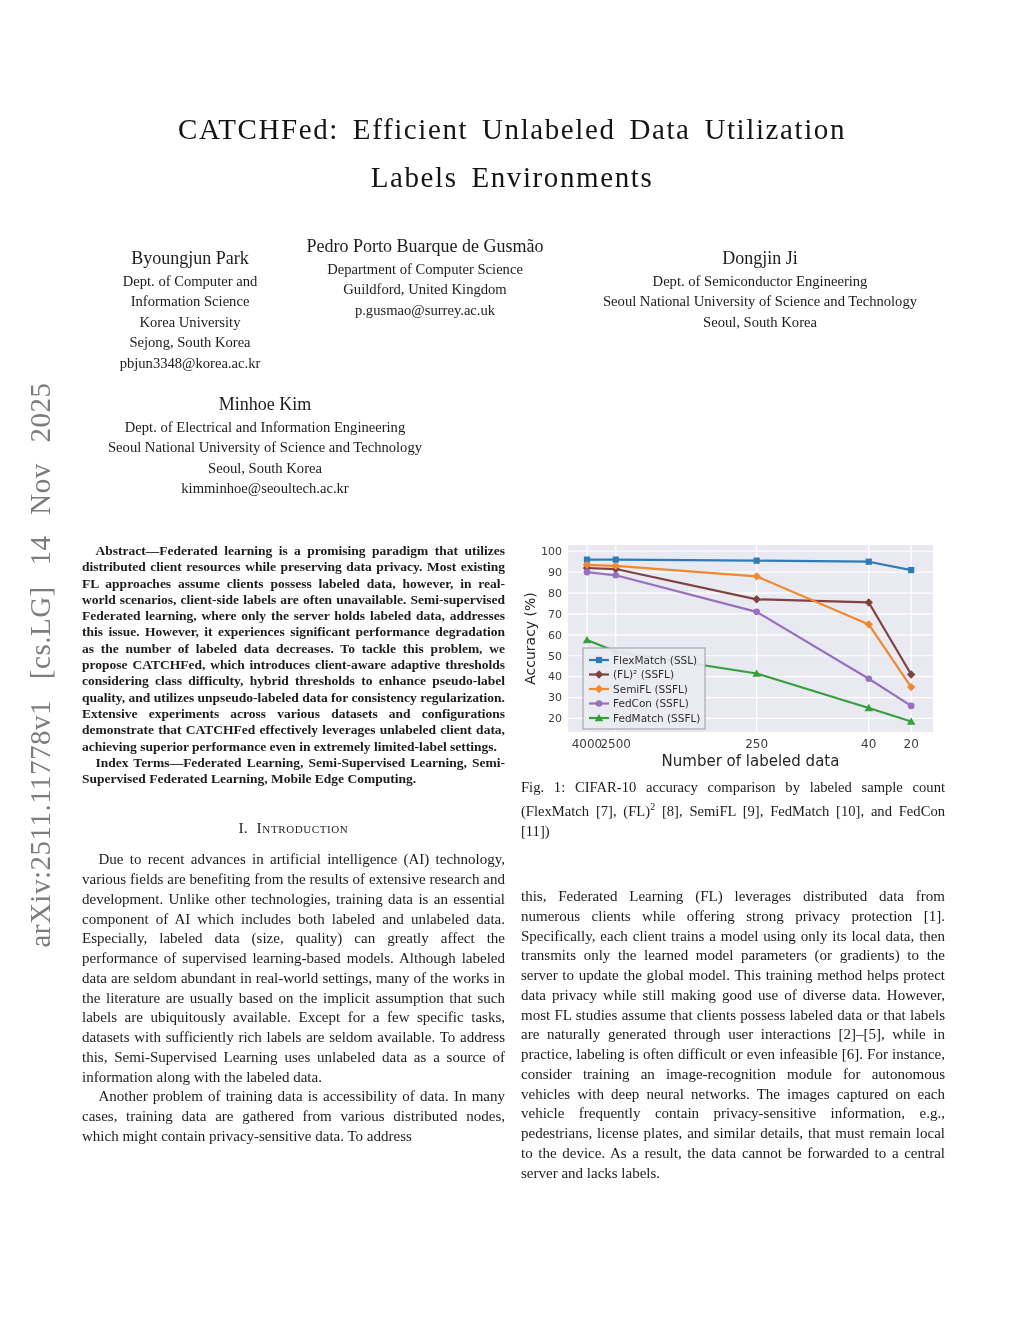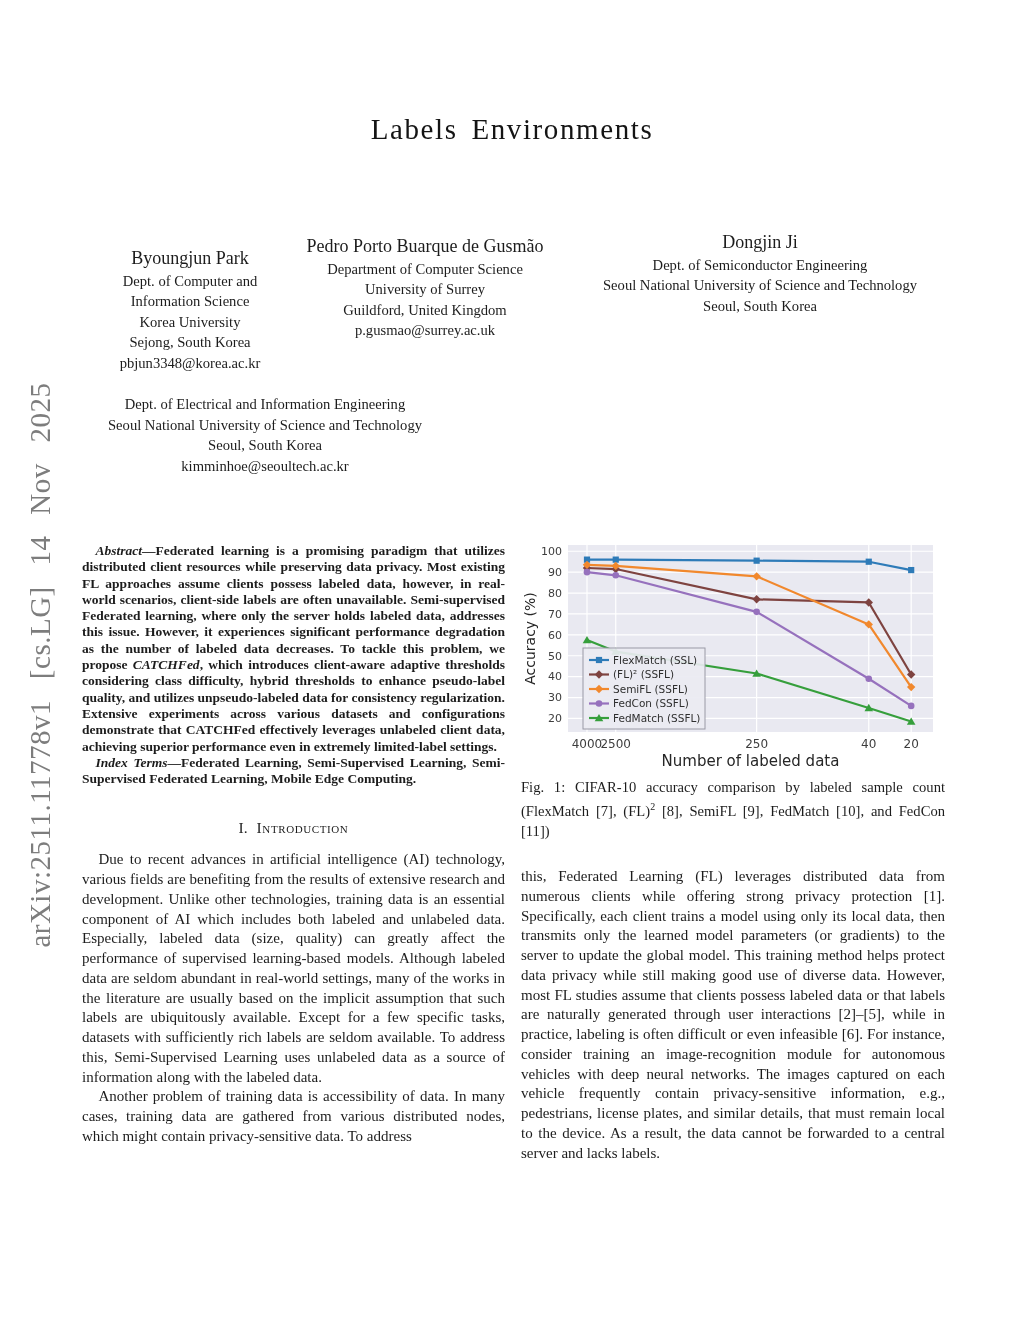--- a/index.html
+++ b/index.html
@@ -15,81 +15,82 @@
   .title{position:absolute;left:62px;top:86px;width:900px;text-align:center;
     font-size:29px;line-height:48px;font-weight:normal;color:#141414;letter-spacing:1.6px;word-spacing:5px;}
   .title div{white-space:nowrap;}
 
   
   .author{position:absolute;text-align:center;font-size:14.6px;line-height:20.5px;}
   .author .name{font-size:18px;margin-bottom:2px;}
   .author .aff{}
   .auth-1{left:80px;top:248px;width:220px;}
   .auth-2{left:285px;top:236px;width:280px;}
-  .auth-3{left:560px;top:232px;width:400px;}
+  .auth-3{left:560px;top:248px;width:400px;}
   .auth-4{left:70px;top:394px;width:390px;}
 
   
   .col-left{position:absolute;left:82px;top:543px;width:423px;}
   .col-right{position:absolute;left:521px;top:540px;width:424px;}
   p{margin:0;text-align:justify;hyphens:auto;}
   .abstract, .terms{font-size:13.5px;line-height:16.3px;font-weight:bold;text-indent:1em;}
-  .itb{font-style:italic;}
+  .itb{}
   .sec-head{margin:32px 0 13px 0;text-align:center;font-size:15.5px;}
   .sec-head .sc{font-variant:small-caps;letter-spacing:0.6px;margin-left:9px;}
   .body-p{font-size:15px;line-height:19.75px;text-indent:1.1em;}
   .body-p.noindent{text-indent:0;}
 
   
   figure{margin:0;}
   #chart{display:block;width:424px;height:230px;}
   #chart text{font-family:"DejaVu Sans","Liberation Sans",sans-serif;}
   figcaption{margin-top:8px;font-size:14.6px;line-height:19.4px;text-align:justify;}
   figcaption .math{}
   figcaption sup{font-size:10px;}
-  .col-right .body-p{margin-top:26px;}
+  .col-right .body-p{margin-top:46px;}
 </style>
 </head>
 <body>
 
 <div class="page">
 
   <div class="watermark">
     <span>arXiv:2511.11778v1 [cs.LG] 14 Nov 2025</span>
   </div>
 
   <h1 class="title">
+    <div>CATCHFed: Efficient Unlabeled Data Utilization</div>
     <div>Labels Environments</div>
   </h1>
 
   <div class="author auth-1">
     <div class="name">Byoungjun Park</div>
     <div class="aff">Dept. of Computer and</div>
     <div class="aff">Information Science</div>
     <div class="aff">Korea University</div>
     <div>Sejong, South Korea</div>
     <div>pbjun3348@korea.ac.kr</div>
   </div>
 
   <div class="author auth-2">
     <div class="name">Pedro Porto Buarque de Gusmão</div>
     <div class="aff">Department of Computer Science</div>
-    <div class="aff">University of Surrey</div>
     <div>Guildford, United Kingdom</div>
     <div>p.gusmao@surrey.ac.uk</div>
   </div>
 
   <div class="author auth-3">
     <div class="name">Dongjin Ji</div>
     <div class="aff">Dept. of Semiconductor Engineering</div>
     <div class="aff">Seoul National University of Science and Technology</div>
     <div>Seoul, South Korea</div>
   </div>
 
   <div class="author auth-4">
+    <div class="name">Minhoe Kim</div>
     <div class="aff">Dept. of Electrical and Information Engineering</div>
     <div class="aff">Seoul National University of Science and Technology</div>
     <div>Seoul, South Korea</div>
     <div>kimminhoe@seoultech.ac.kr</div>
   </div>
 
   <div class="col-left">
     <p class="abstract"><span class="itb">Abstract</span><span>—Federated learning is a promising paradigm that utilizes distributed client resources while preserving data privacy. Most existing FL approaches assume clients possess labeled data, however, in real-world scenarios, client-side labels are often unavailable. Semi-supervised Federated learning, where only the server holds labeled data, addresses this issue. However, it experiences significant performance degradation as the number of labeled data decreases. To tackle this problem, we propose </span><span class="itb">CATCHFed</span><span>, which introduces client-aware adaptive thresholds considering class difficulty, hybrid thresholds to enhance pseudo-label quality, and utilizes unpseudo-labeled data for consistency regularization. Extensive experiments across various datasets and configurations demonstrate that CATCHFed effectively leverages unlabeled client data, achieving superior performance even in extremely limited-label settings.</span></p>
     <p class="terms"><span class="itb">Index Terms</span><span>—Federated Learning, Semi-Supervised Learning, Semi-Supervised Federated Learning, Mobile Edge Computing.</span></p>
     <div class="sec-head"><span>I.</span><span class="sc">Introduction</span></div>

